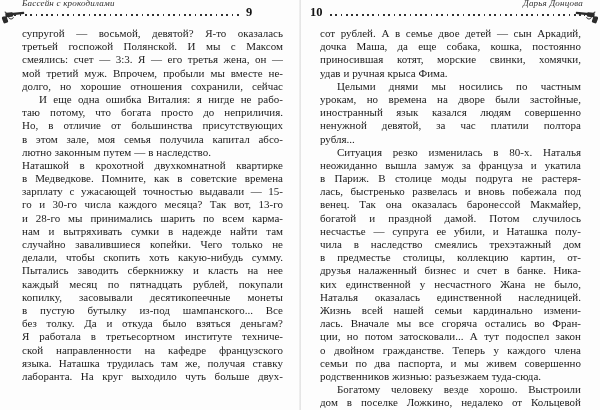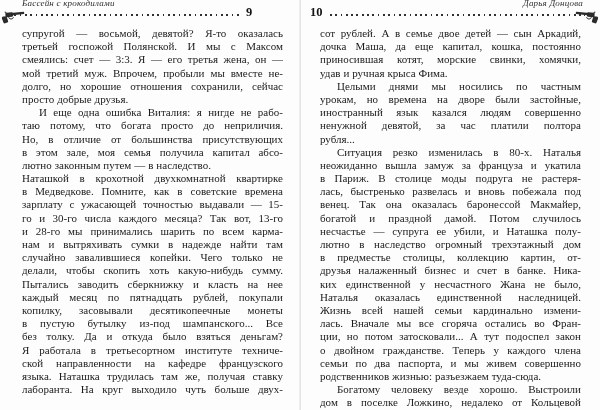--- a/index.html
+++ b/index.html
@@ -77,21 +77,20 @@
     </span>
     <div class="running-title">Бассейн с крокодилами</div>
     <div class="dotted-rule"></div>
     <div class="page-number">9</div>
     <div class="body-text">
         <div class="line">супругой — восьмой, девятой? Я-то оказалась</div>
         <div class="line">третьей госпожой Полянской. И мы с Максом</div>
         <div class="line">смеялись: счет — 3:3. Я — его третья жена, он —</div>
         <div class="line">мой третий муж. Впрочем, пробыли мы вместе не-</div>
         <div class="line">долго, но хорошие отношения сохранили, сейчас</div>
-        <div class="line e">просто добрые друзья.</div>
         <div class="line p">И еще одна ошибка Виталия: я нигде не рабо-</div>
         <div class="line">таю потому, что богата просто до неприличия.</div>
         <div class="line">Но, в отличие от большинства присутствующих</div>
         <div class="line">в этом зале, моя семья получила капитал абсо-</div>
         <div class="line e">лютно законным путем — в наследство.</div>
         <div class="line">Наташкой в крохотной двухкомнатной квартирке</div>
         <div class="line">в Медведкове. Помните, как в советские времена</div>
         <div class="line">зарплату с ужасающей точностью выдавали — 15-</div>
         <div class="line">го и 30-го числа каждого месяца? Так вот, 13-го</div>
         <div class="line">и 28-го мы принимались шарить по всем карма-</div>
@@ -122,36 +121,36 @@
           <path d="M6.6 6 L2.6 6 C1.3 6 0.6 7 0.9 8.2 L2 12.4 C2.2 13.3 3 13.8 3.9 13.5 L6.2 12.8 C7 12.6 7.4 11.8 7.2 11 L6.3 7.4 Z"></path>
           <path d="M8.2 7.2 a2.7 2.7 0 0 0 5.2 0.6" fill="none" stroke="#2b2b2b" stroke-width="1"></path>
         </g>
       </svg>
     </span>
     <div class="page-number">10</div>
     <div class="dotted-rule"></div>
     <div class="running-title">Дарья Донцова</div>
     <div class="body-text">
         <div class="line">сот рублей. А в семье двое детей — сын Аркадий,</div>
-        <div class="line">дочка Маша, да еще капитал, кошка, постоянно</div>
+        <div class="line">дочка Маша, да еще собака, кошка, постоянно</div>
         <div class="line">приносившая котят, морские свинки, хомячки,</div>
         <div class="line e">удав и ручная крыса Фима.</div>
         <div class="line p">Целыми днями мы носились по частным</div>
         <div class="line">урокам, но времена на дворе были застойные,</div>
         <div class="line">иностранный язык казался людям совершенно</div>
         <div class="line">ненужной девятой, за час платили полтора</div>
         <div class="line e">рубля...</div>
         <div class="line p">Ситуация резко изменилась в 80-х. Наталья</div>
         <div class="line">неожиданно вышла замуж за француза и укатила</div>
         <div class="line">в Париж. В столице моды подруга не растеря-</div>
         <div class="line">лась, быстренько развелась и вновь побежала под</div>
         <div class="line">венец. Так она оказалась баронессой Макмайер,</div>
         <div class="line">богатой и праздной дамой. Потом случилось</div>
         <div class="line">несчастье — супруга ее убили, и Наташка полу-</div>
-        <div class="line">лютно в наследство огромный трехэтажный дом</div>
+        <div class="line">чила в наследство смеялись трехэтажный дом</div>
         <div class="line">в предместье столицы, коллекцию картин, от-</div>
         <div class="line">друзья налаженный бизнес и счет в банке. Ника-</div>
         <div class="line">ких единственной у несчастного Жана не было,</div>
         <div class="line">Наталья оказалась единственной наследницей.</div>
         <div class="line">Жизнь всей нашей семьи кардинально измени-</div>
         <div class="line">лась. Вначале мы все сгоряча остались во Фран-</div>
         <div class="line">ции, но потом затосковали... А тут подоспел закон</div>
         <div class="line">о двойном гражданстве. Теперь у каждого члена</div>
         <div class="line">семьи по два паспорта, и мы живем совершенно</div>
         <div class="line e">родственников жизнью: разъезжаем туда-сюда.</div>

